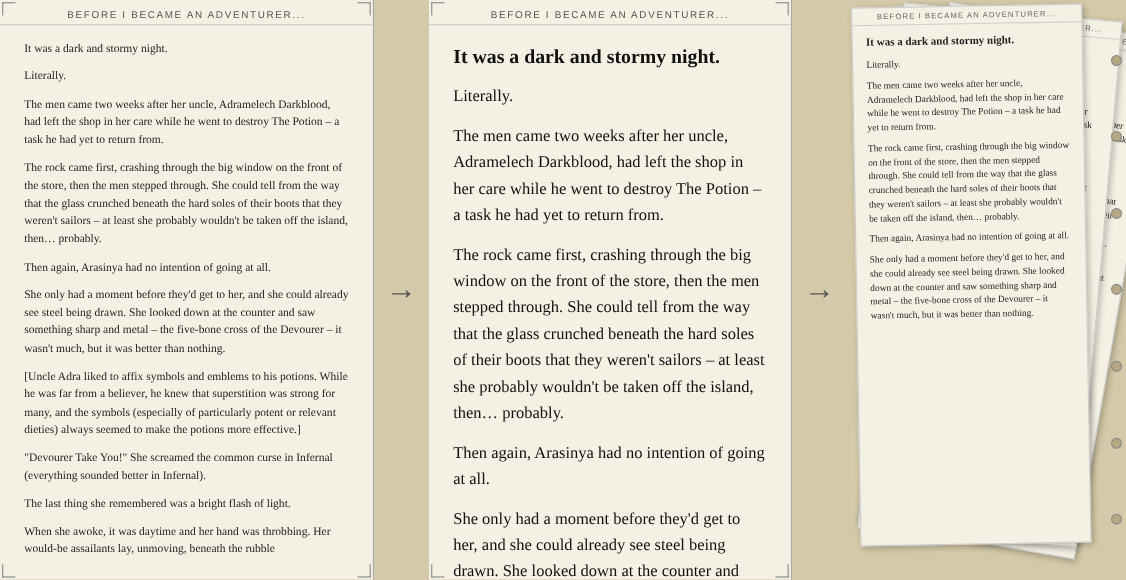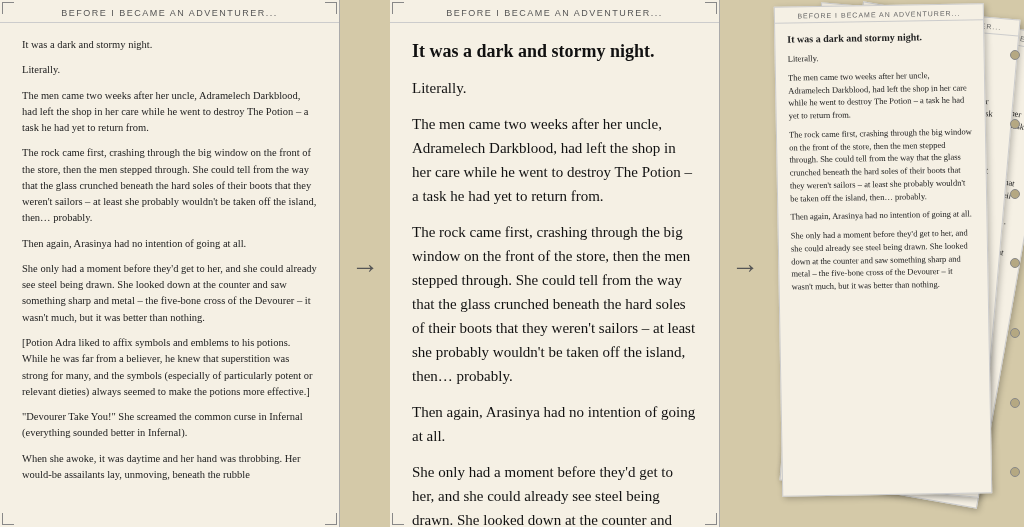--- a/index.html
+++ b/index.html
@@ -226,22 +226,23 @@
 
   <div class="panel-header">BEFORE I BECAME AN ADVENTURER...</div>
 
   <div class="panel-content">
     <p>It was a dark and stormy night.</p>
     <p>Literally.</p>
     <p>The men came two weeks after her uncle, Adramelech Darkblood, had left the shop in her care while he went to destroy The Potion – a task he had yet to return from.</p>
     <p>The rock came first, crashing through the big window on the front of the store, then the men stepped through. She could tell from the way that the glass crunched beneath the hard soles of their boots that they weren't sailors – at least she probably wouldn't be taken off the island, then… probably.</p>
     <p>Then again, Arasinya had no intention of going at all.</p>
     <p>She only had a moment before they'd get to her, and she could already see steel being drawn. She looked down at the counter and saw something sharp and metal – the five-bone cross of the Devourer – it wasn't much, but it was better than nothing.</p>
-    <p>[Potion Adra liked to affix symbols and emblems to his potions. While he was far from a believer, he knew that superstition was strong for many, and the symbols (especially of particularly potent or relevant dieties) always seemed to make the potions more effective.]</p>
+    <p>[Uncle Adra liked to affix symbols and emblems to his potions. While he was far from a believer, he knew that superstition was strong for many, and the symbols (especially of particularly potent or relevant dieties) always seemed to make the potions more effective.]</p>
     <p>"Devourer Take You!" She screamed the common curse in Infernal (everything sounded better in Infernal).</p>
+    <p>The last thing she remembered was a bright flash of light.</p>
     <p>When she awoke, it was daytime and her hand was throbbing. Her would-be assailants lay, unmoving, beneath the rubble</p>
   </div>
 </div>
 
 <div class="arrow-container">
   <span class="arrow-icon">→</span>
 </div>
 
 <div class="panel-middle">
   <div class="corner-tl"></div>

